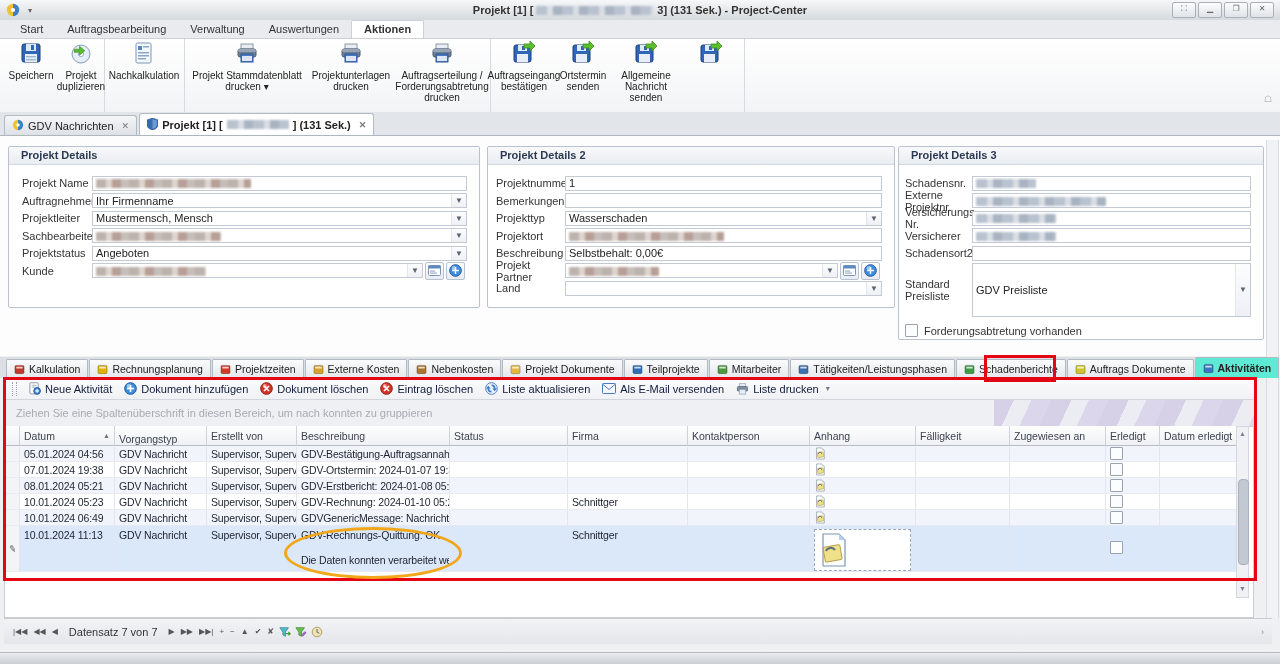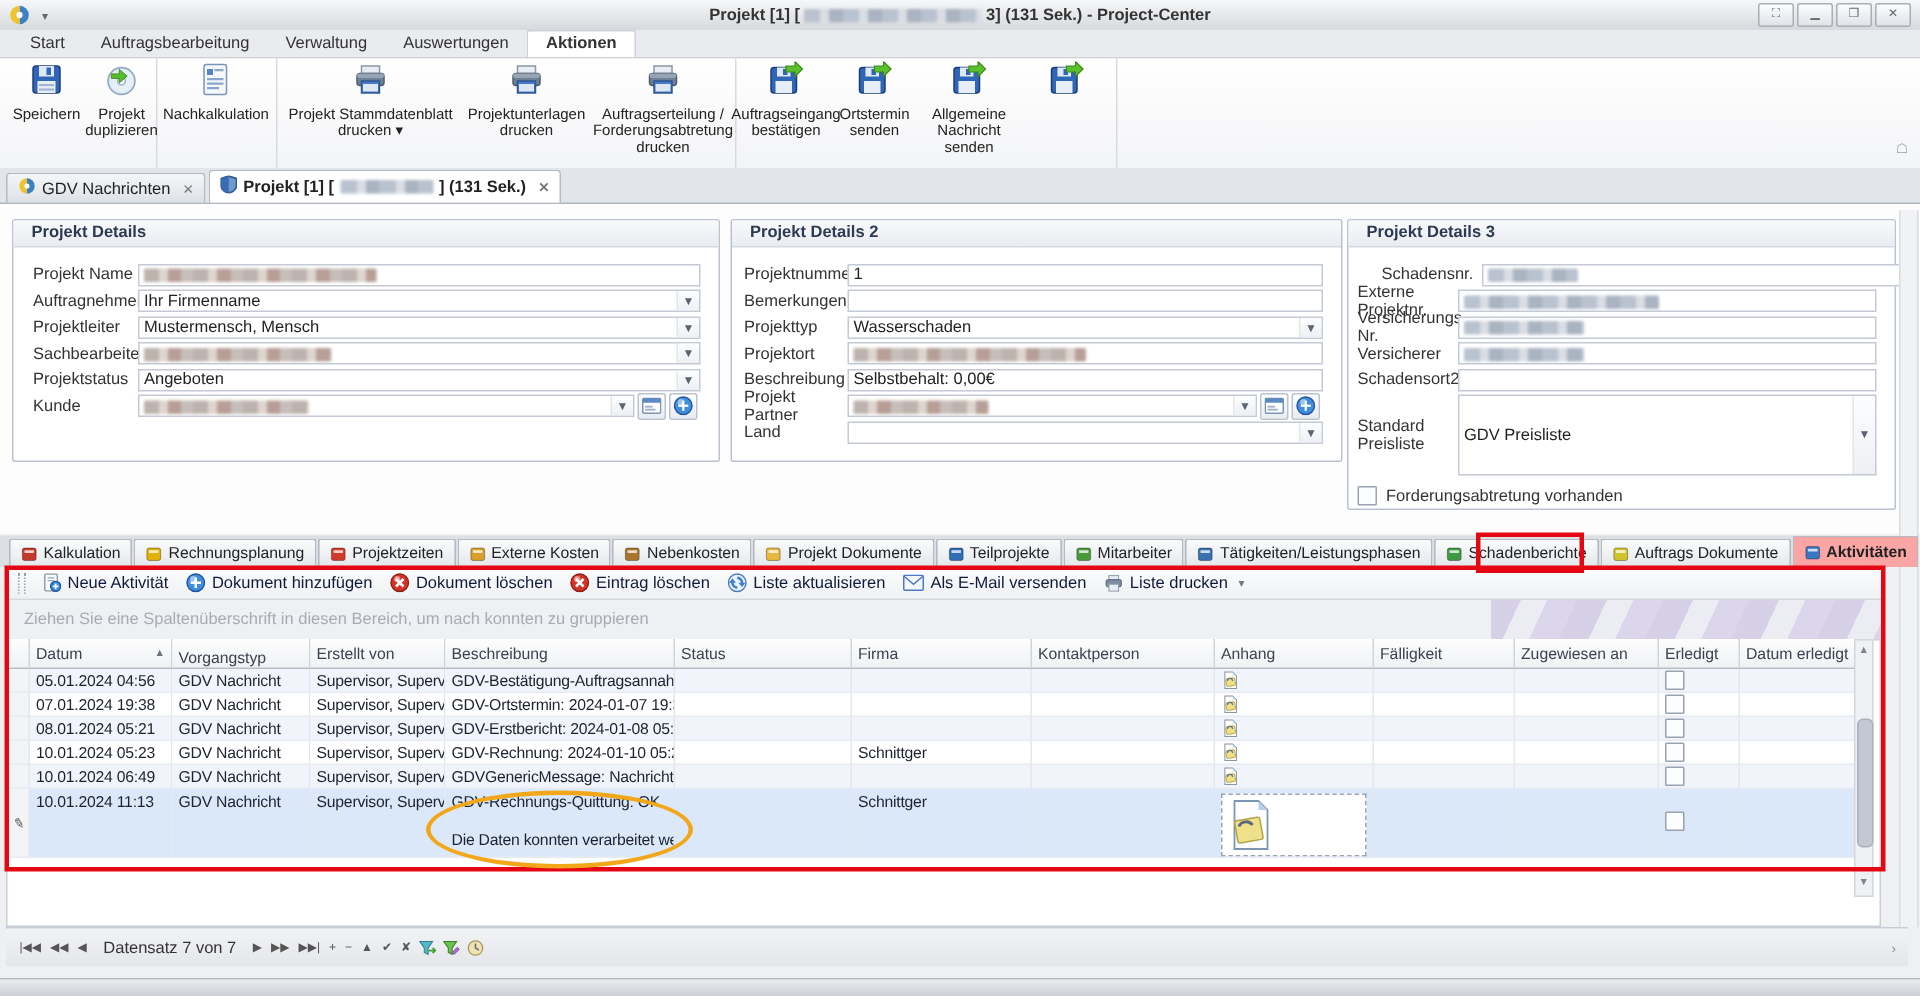--- a/index.html
+++ b/index.html
@@ -49,21 +49,21 @@
     background:repeating-linear-gradient(90deg,#b9c2cf 0 11px,#d9dde4 11px 17px,#a9b3c1 17px 26px);filter:blur(1.2px);}
   .redact.warm{background:repeating-linear-gradient(90deg,#bdb3ae 0 10px,#ddd5ce 10px 16px,#b79f97 16px 25px,#c6beb9 25px 33px);}
   .miniicon-btn{width:17px;height:16px;border:1px solid #b9c2d0;border-radius:2px;margin-left:2px;
     background:linear-gradient(#fdfdfe,#e8ecf1);display:flex;align-items:center;justify-content:center;}
   .chk{width:11px;height:11px;border:1px solid #99a2b0;background:#fcfdfe;border-radius:1px;}
   
   .btabs{left:0;top:356px;width:1227px;height:22px;background:#dcdfe4;border-top:1px solid #eef0f2;
     display:flex;align-items:flex-end;padding-left:6px;box-sizing:border-box;}
   .btab{display:flex;align-items:center;gap:4px;height:18px;padding:0 7px;margin-right:1px;font-size:10.5px;
     background:linear-gradient(#fafbfc,#e4e7eb);border:1px solid #b3bac4;border-bottom:none;border-radius:2px 2px 0 0;color:#222;white-space:nowrap;}
-  .btab.active{background:#fca5a5;font-weight:bold;height:20px;}
+  .btab.active{background:#5eead4;font-weight:bold;height:20px;}
   
   .act-toolbar{left:4px;top:378px;width:1250px;height:22px;background:linear-gradient(#fbfcfd,#eff1f4);
     border-bottom:1px solid #d3d7dd;display:flex;align-items:center;gap:2px;padding-left:8px;box-sizing:border-box;}
   .tb-item{display:flex;align-items:center;gap:4px;padding:1px 5px;color:#101a3a;white-space:nowrap;}
   .tb-grip{width:3px;height:14px;border-left:1px dotted #9aa2ae;border-right:1px dotted #9aa2ae;margin-right:4px;}
   .groupby{left:4px;top:400px;width:1250px;height:26px;background:#eef0f3;border-bottom:1px solid #cdd2d9;overflow:hidden;}
   .groupby .hint{position:absolute;left:12px;top:7px;color:#a7abb3;}
   .groupby .deco{position:absolute;right:0;top:0;width:260px;height:26px;
     background:repeating-linear-gradient(115deg,rgba(186,170,215,.45) 0 18px,rgba(230,224,244,.25) 18px 34px,rgba(200,188,226,.5) 34px 52px);}
   .ghead{left:6px;top:426px;height:20px;display:flex;}
@@ -388,21 +388,21 @@
         <div class="frow" style="left: 0px; top: 133px; width: 406px; height: 16px;">
           <span class="flabel" style="margin-left: 8px; width: 69px;">Land</span>
           <div class="finput" style="width: 317px;">
             <span></span>
             <span class="caret">▼</span>
           </div>
         </div>
       </div>
       <div class="gbox" style="left: 898px; top: 146px; width: 364px; height: 192px;">
         <div class="gbox-hd">Projekt Details 3</div>
-        <div class="frow" style="left: 16px; top: 28px; width: 364px; height: 16px;">
+        <div class="frow" style="left: 0px; top: 28px; width: 364px; height: 16px;">
           <span class="flabel" style="margin-left: 6px; width: 67px;">Schadensnr.</span>
           <div class="finput" style="width: 279px;">
             <span class="redact" style="width: 60px; margin-top: 1px;"></span>
           </div>
         </div>
         <div class="frow" style="left: 0px; top: 45.5px; width: 364px; height: 16px;">
           <span class="flabel" style="margin-left: 6px; width: 67px;">Externe Projektnr.</span>
           <div class="finput" style="width: 279px;">
             <span class="redact" style="width: 130px; margin-top: 1px;"></span>
           </div>

